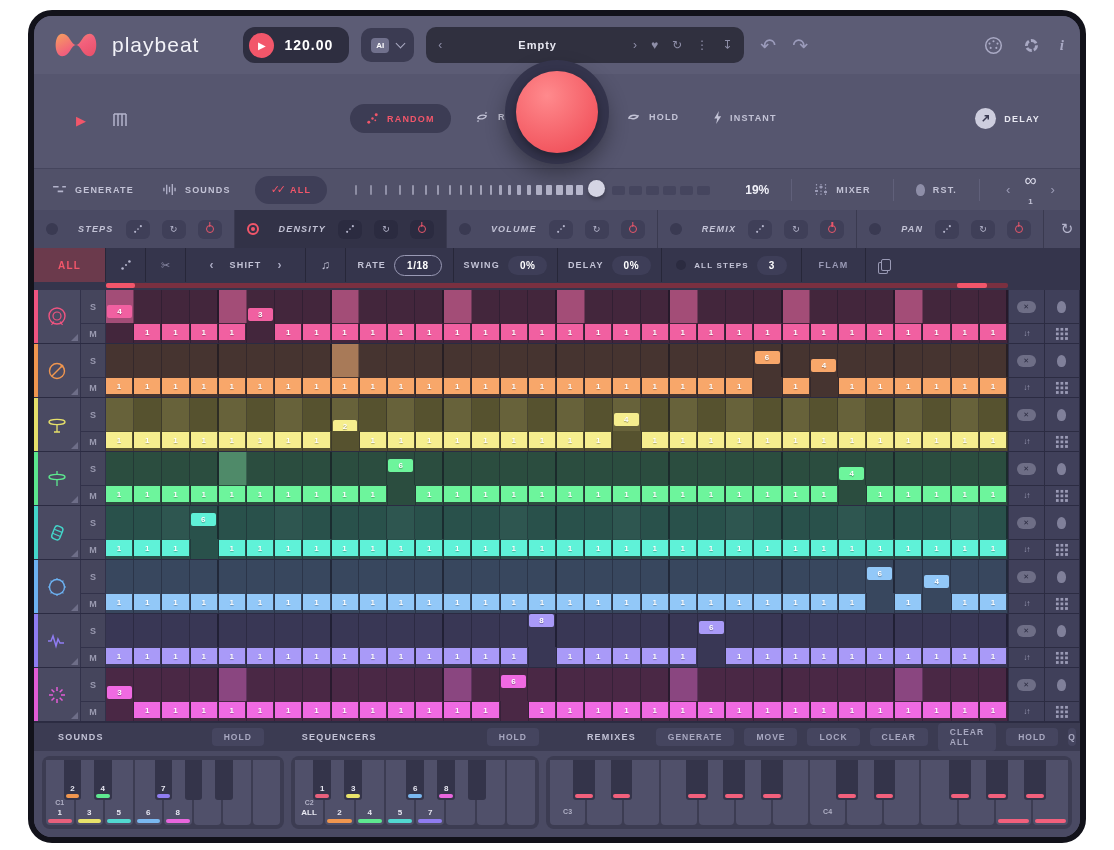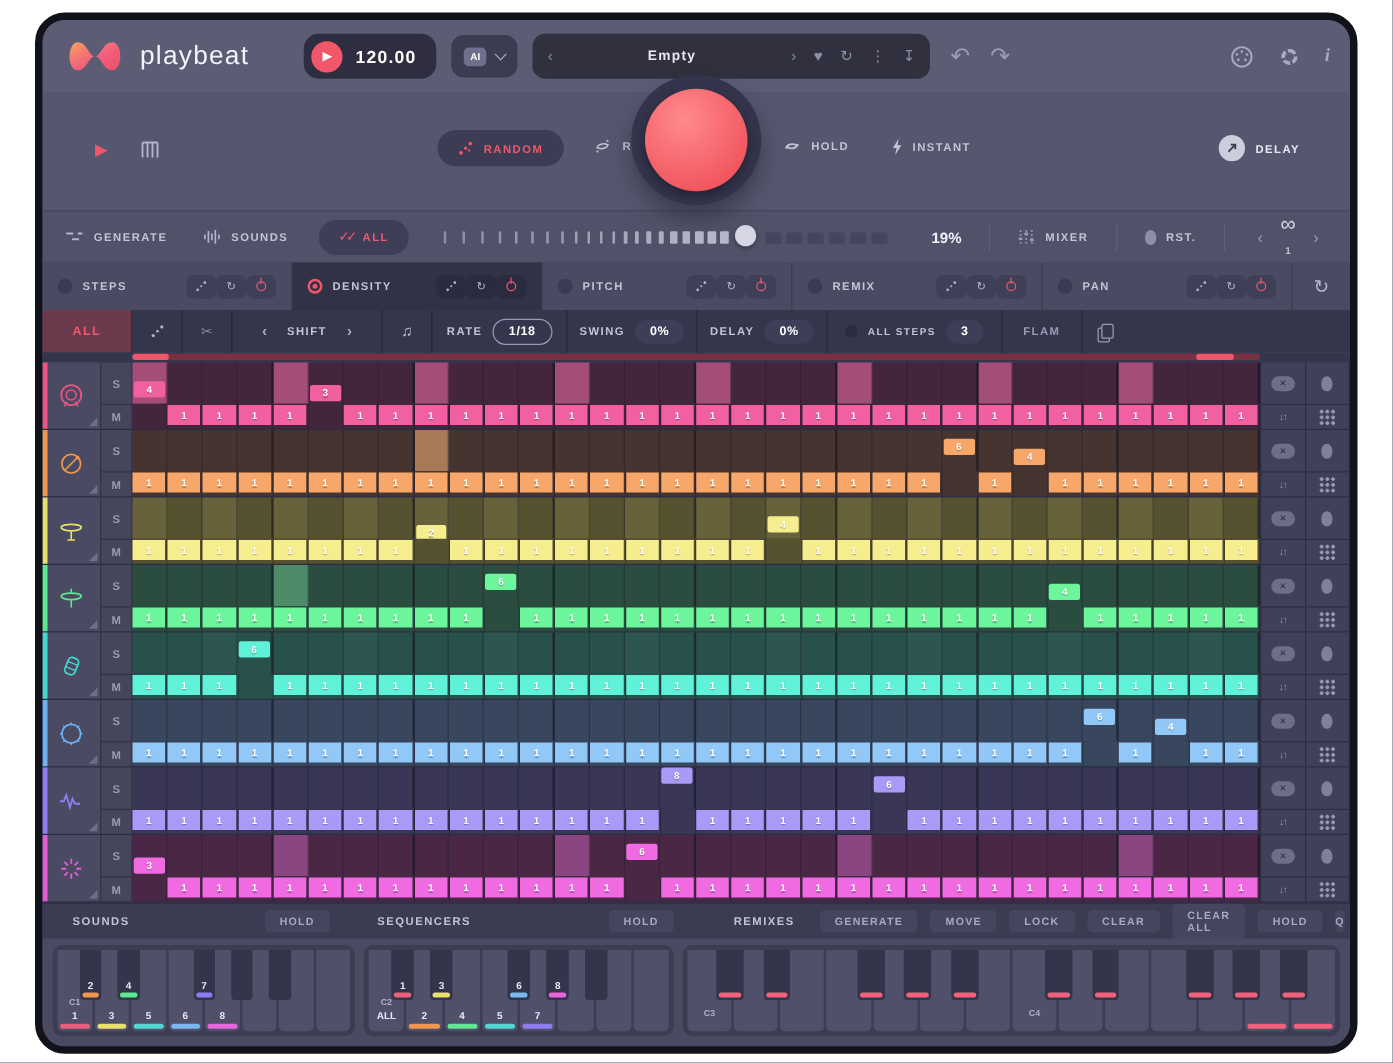--- a/index.html
+++ b/index.html
@@ -53,21 +53,21 @@
   .vsep { width:1px; height:22px; background:#60607a; margin:0 12px; }
   .egg { width:9px; height:12px; border-radius:50% 50% 46% 46%; background:#8e8ea8; }
   .pager { display:flex; align-items:center; gap:14px; margin-left:4px; }
   .pager .chv { color:#9a9ab5; font-size:13px; }
   .infwrap { text-align:center; color:#d8d8e8; }
   .inf { font-size:17px; line-height:12px; }
   .pagenum { font-size:8px; font-weight:bold; color:#c3c3d6; }
 
   
   .tabs { height:38px; display:flex; flex:0 0 auto; background:#3c3c54; }
-  .tab { flex:1; background:#4a4a63; border-right:1px solid #3a3a50; display:flex; align-items:center; padding:0 12px; gap:0; }
+  .tab { flex:1; background:#4a4a63; border-right:1px solid #3a3a50; display:flex; align-items:center; padding:0 12px; gap:12px;font-style:italic; }
   .tab.active { background:#323247; }
   .radio { width:12px; height:12px; border-radius:50%; background:#3a3a52; flex:0 0 auto; }
   .radio.on { background:transparent; border:2px solid #f2566a; position:relative; }
   .radio.on::after { content:''; position:absolute; inset:2px; border-radius:50%; background:#f2566a; }
   .tab .lbl { flex:1; text-align:left; margin-left:8px; }
   .mini { width:24px; height:19px; border-radius:6px; background:#3f3f58; display:flex; align-items:center; justify-content:center; color:#b5b5cc; font-size:9px; }
   .tab.active .mini { background:#2b2b40; }
   .pw { width:8px; height:8px; border:1.4px solid #e8566a; border-radius:50%; position:relative; }
   .pw::after { content:''; position:absolute; left:50%; top:-4px; width:1.4px; height:5px; background:#e8566a; transform:translateX(-50%); }
   .syncbtn { flex:0 0 46px; background:#4a4a63; display:flex; align-items:center; justify-content:center; color:#b5b5cc; font-size:15px; }
@@ -333,21 +333,21 @@
             <circle cx="11" cy="3" r="1.5" fill="currentColor"></circle>
           </svg>
         </span>
         <span class="mini">↻</span>
         <span class="mini">
           <span class="pw"></span>
         </span>
       </div>
       <div class="tab">
         <span class="radio"></span>
-        <span class="lbl">PITCH</span>
+        <span class="lbl">VOLUME</span>
         <span class="mini">
           <svg width="10" height="10" viewBox="0 0 14 14">
             <circle cx="3" cy="11" r="1.5" fill="currentColor"></circle>
             <circle cx="7" cy="7" r="1.2" fill="currentColor"></circle>
             <circle cx="11" cy="3" r="1.5" fill="currentColor"></circle>
           </svg>
         </span>
         <span class="mini">↻</span>
         <span class="mini">
           <span class="pw"></span>

